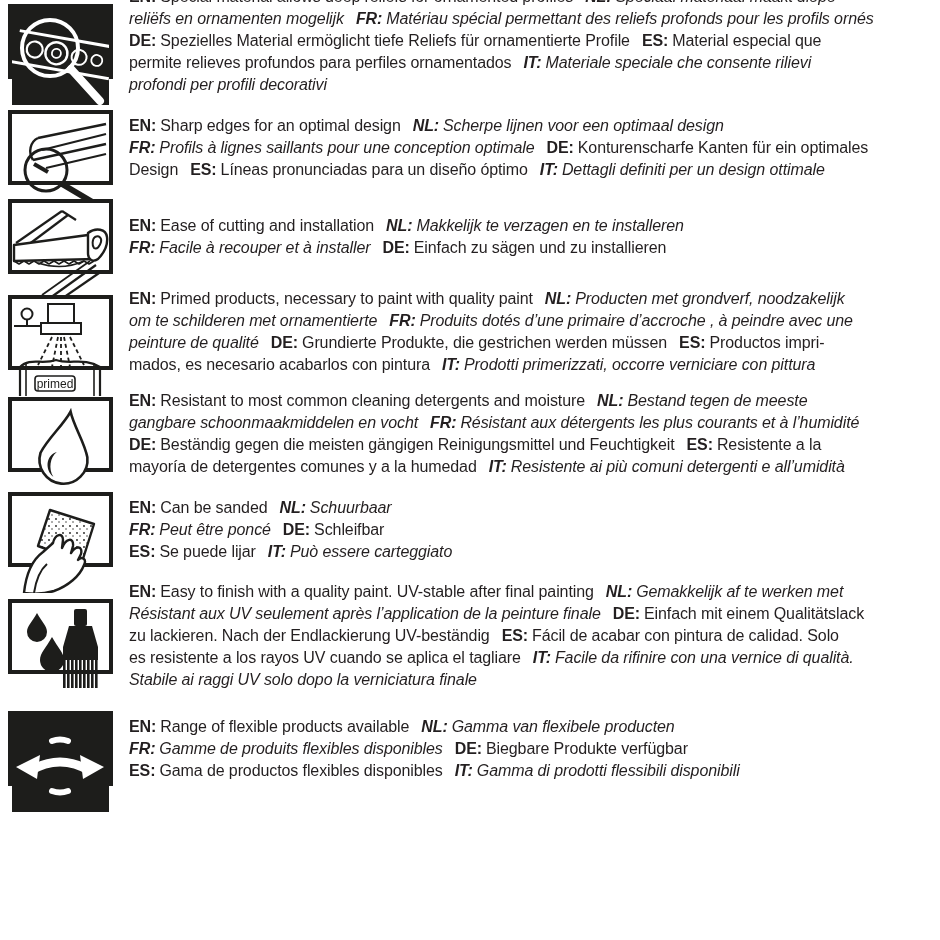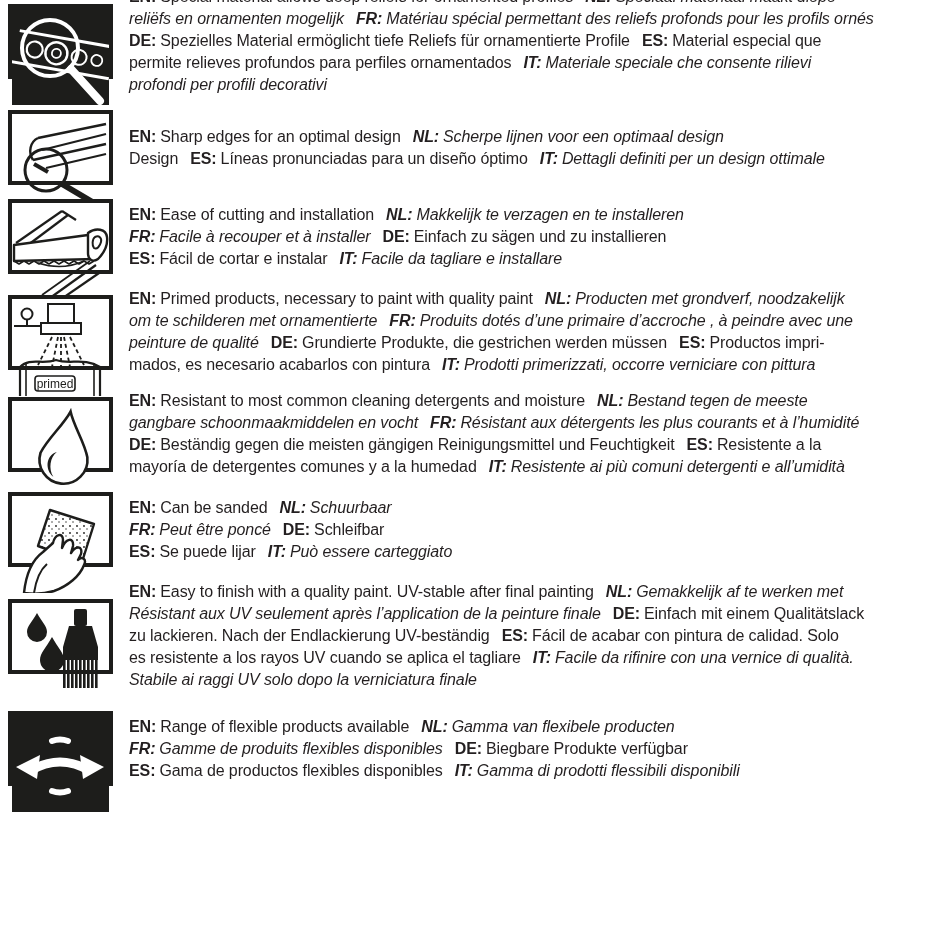--- a/index.html
+++ b/index.html
@@ -65,20 +65,21 @@
           <path d="M21,46 L94,30" stroke-width="2.4"></path>
           <path d="M34,54 L94,40" stroke-width="2"></path>
           <path d="M22,50 l14,8" stroke-width="4"></path>
           <circle cx="34" cy="56" r="21" stroke-width="3"></circle>
           <path d="M50,70 L94,96" stroke-width="6"></path>
         </g>
       </svg>
     </div>
     <div class="text">
         <div class="line"><span class="seg"><b class="lbl">EN:</b>Sharp edges for an optimal design</span><span class="seg it"><b class="lbl">NL:</b>Scherpe lijnen voor een optimaal design</span></div>
+        <div class="line"><span class="seg it"><b class="lbl">FR:</b>Profils à lignes saillants pour une conception optimale</span><span class="seg"><b class="lbl">DE:</b>Konturenscharfe Kanten für ein optimales</span></div>
         <div class="line"><span class="seg">Design</span><span class="seg"><b class="lbl">ES:</b>Líneas pronunciadas para un diseño óptimo</span><span class="seg it"><b class="lbl">IT:</b>Dettagli definiti per un design ottimale</span></div>
       </div>
   </div>
 
   <div class="row">
     <div class="iconbox">
       <svg viewBox="0 0 97 97">
         <g fill="none" stroke="#1d1d1b" stroke-linejoin="round">
           <path d="M50,8 L4,40" stroke-width="2.2"></path>
           <path d="M56,12 L8,48" stroke-width="2.2"></path>
@@ -90,21 +91,20 @@
           <path d="M2,42 L76,32 L84,56 L2,58 Z" fill="#ffffff" stroke-width="2.4"></path>
           <path d="M2,58 l5,3 5,-3 5,3 5,-3 5,3 5,-3 5,3 5,-3 5,3 5,-3 5,3 5,-3 5,3 5,-3 5,3 5,-3" stroke-width="1.6"></path>
           <path d="M76,30 C84,24 94,26 95,34 C96,42 92,50 86,56 C80,60 76,56 76,50 Z" fill="#ffffff" stroke-width="2.4"></path>
           <path d="M83,34 C87,32 90,35 89,39 C88,43 85,47 82,45 C80,43 80,36 83,34 Z" stroke-width="2"></path>
         </g>
       </svg>
     </div>
     <div class="text">
         <div class="line"><span class="seg"><b class="lbl">EN:</b>Ease of cutting and installation</span><span class="seg it"><b class="lbl">NL:</b>Makkelijk te verzagen en te installeren</span></div>
         <div class="line"><span class="seg it"><b class="lbl">FR:</b>Facile à recouper et à installer</span><span class="seg"><b class="lbl">DE:</b>Einfach zu sägen und zu installieren</span></div>
-        <div class="line"><span class="seg"><b class="lbl">ES:</b>Fácil de cortar e instalar</span><span class="seg it"><b class="lbl">IT:</b>Facile da tagliare e installare</span></div>
       </div>
   </div>
 
   <div class="row">
     <div class="iconbox">
       <svg viewBox="0 0 97 97">
         <g fill="none" stroke="#1d1d1b" stroke-width="2">
           <circle cx="15" cy="15" r="5.5"></circle>
           <path d="M15,20 L15,27"></path>
           <path d="M2,27 L36,27"></path>

